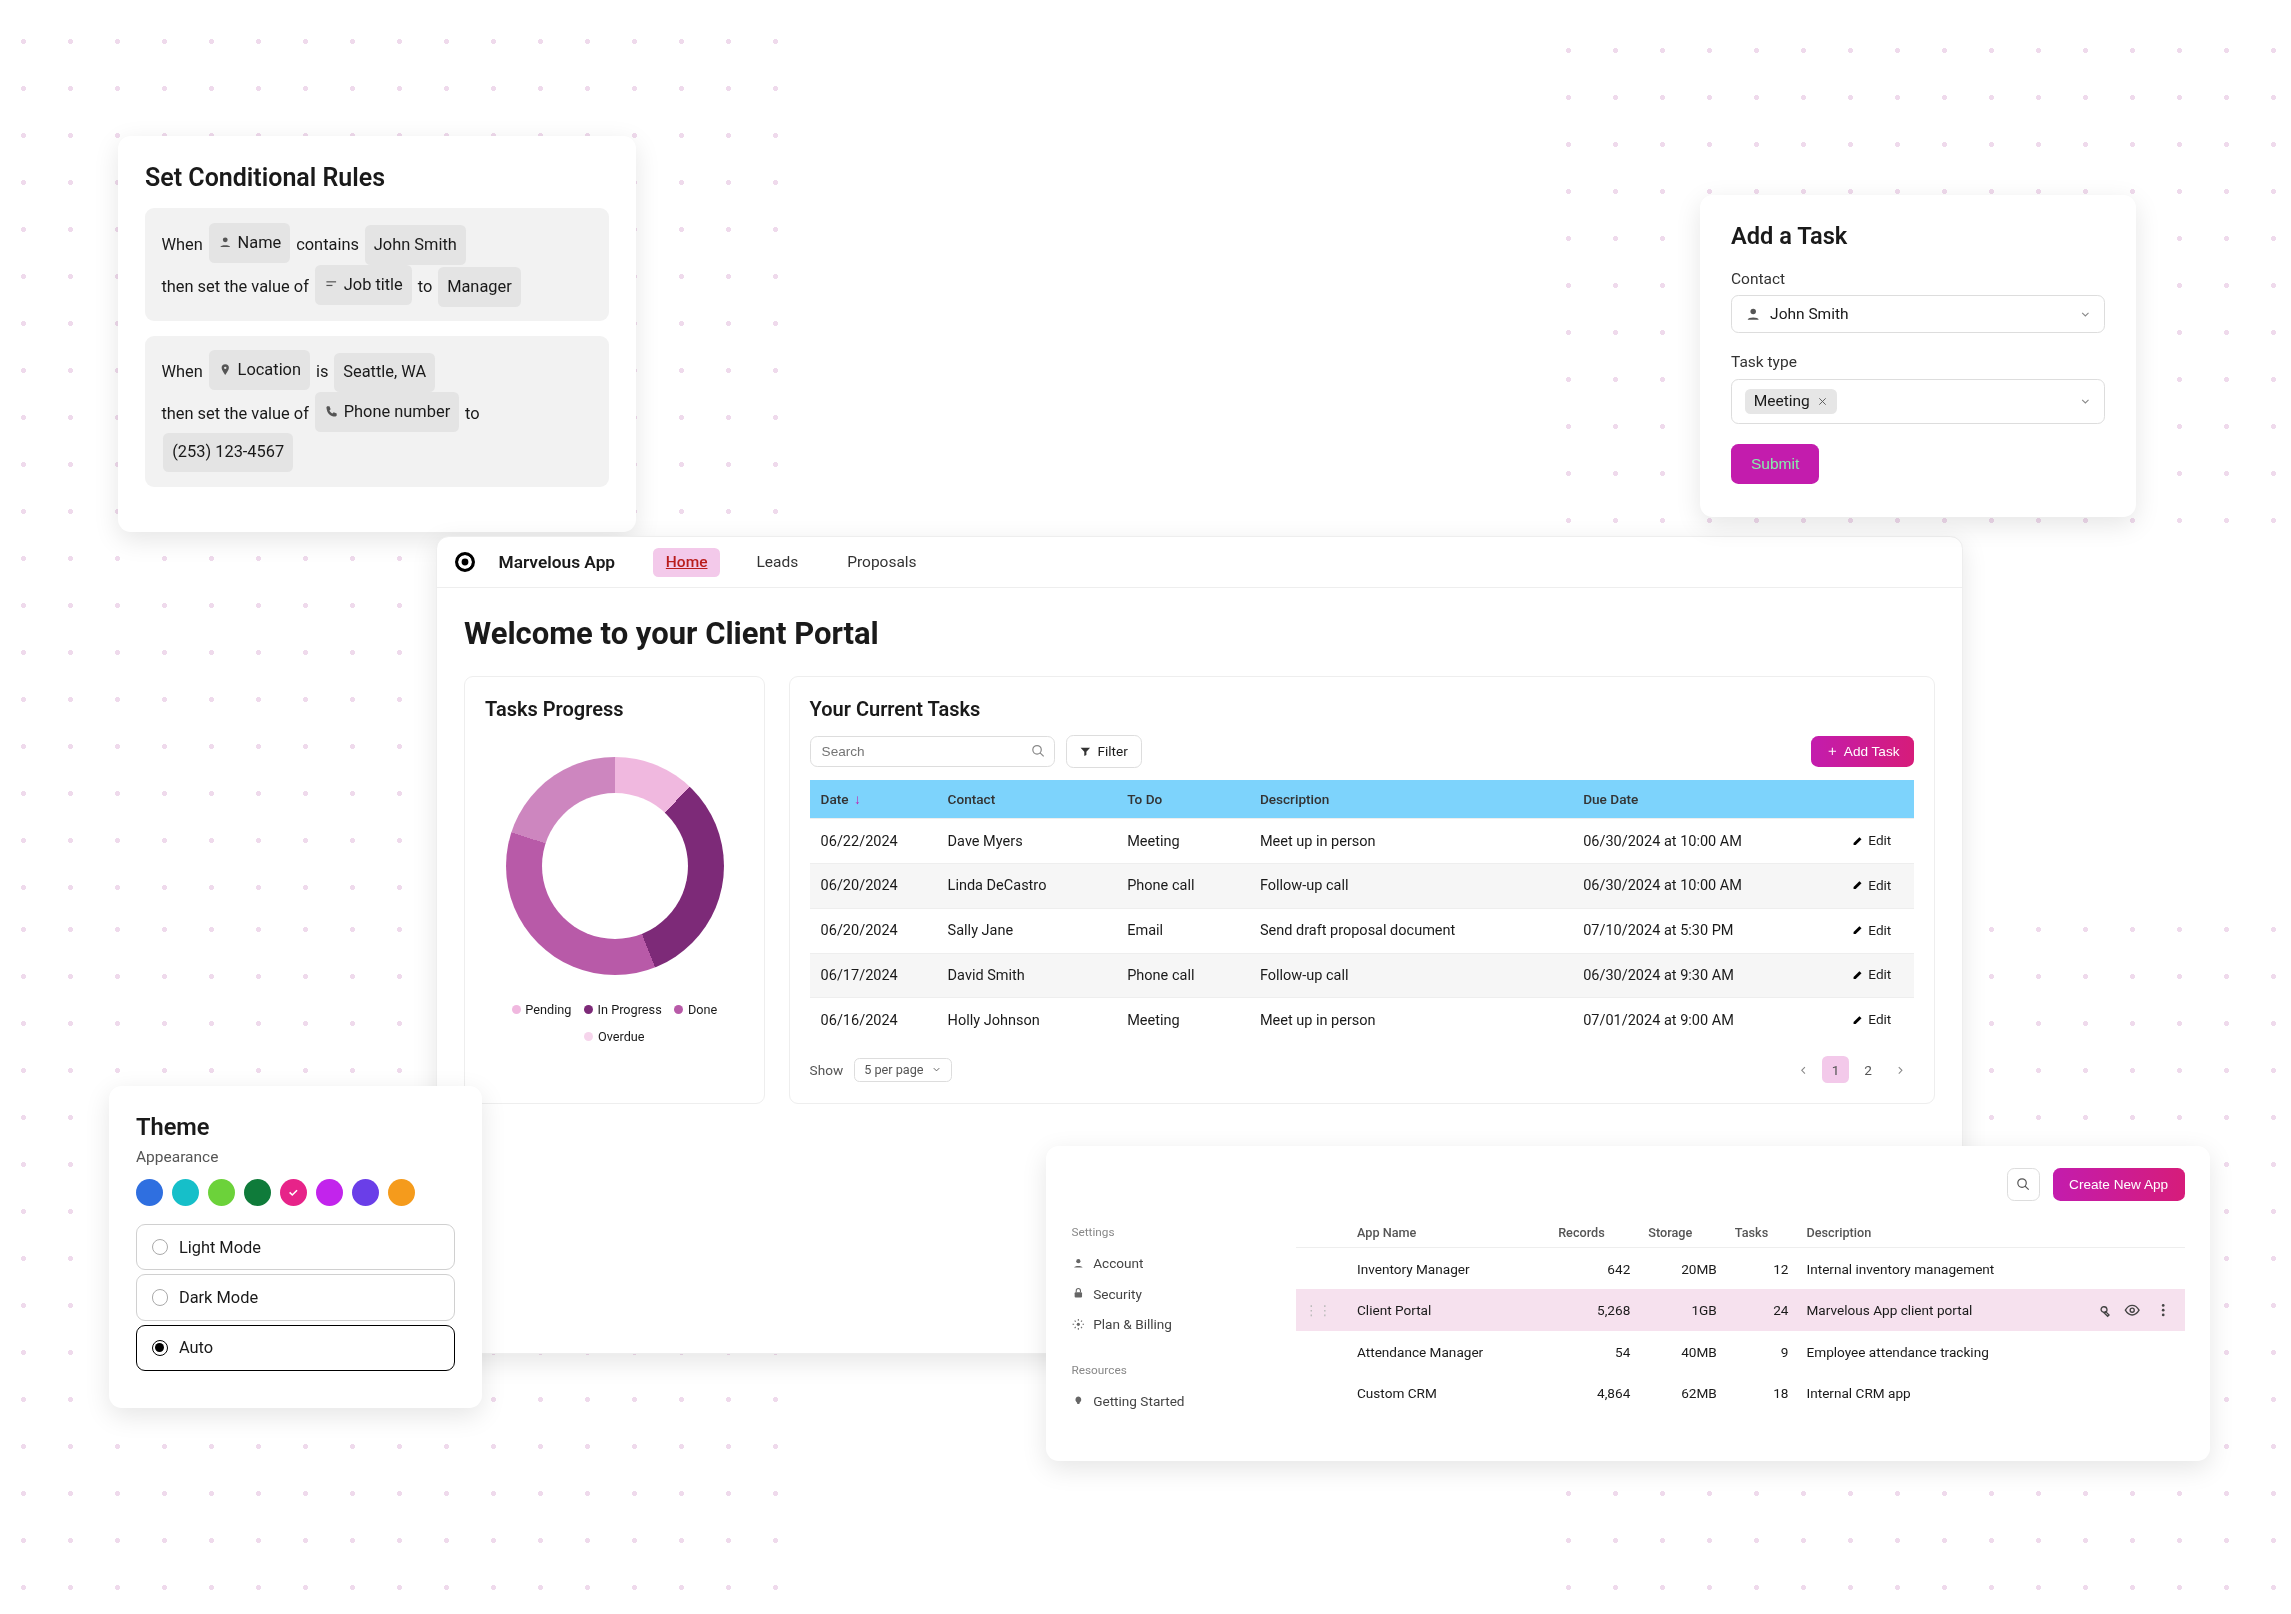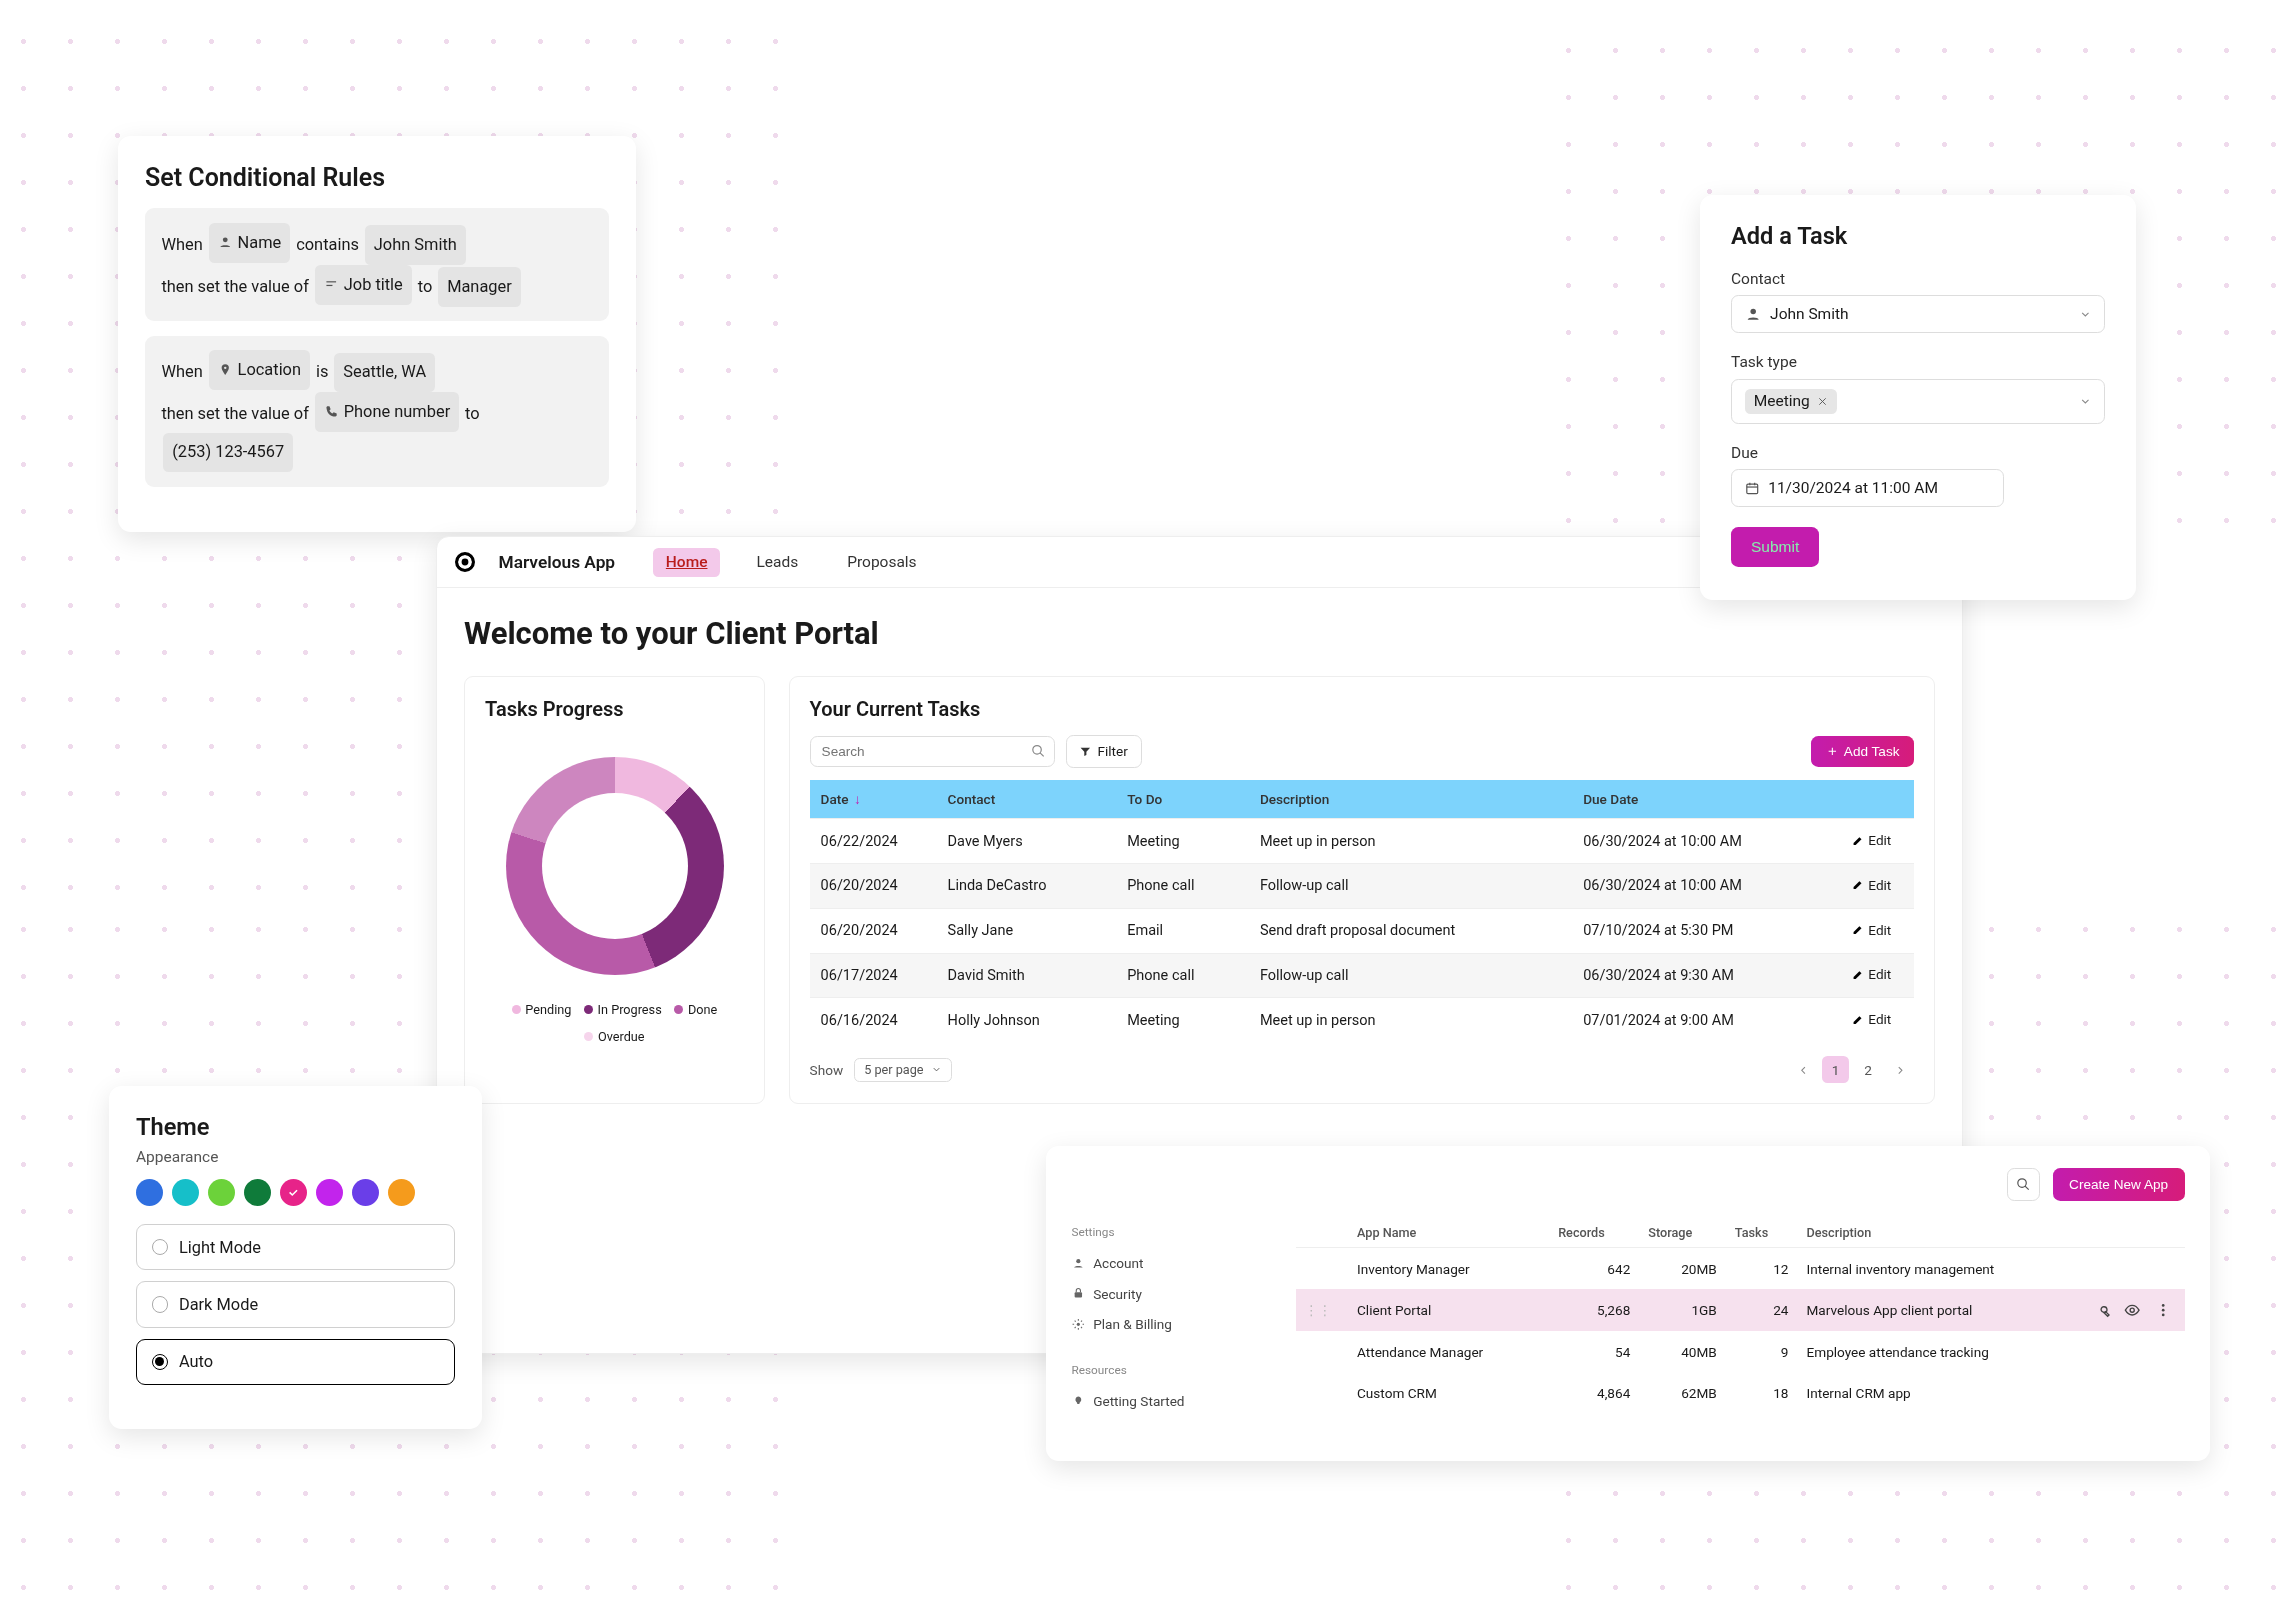--- a/index.html
+++ b/index.html
@@ -50,21 +50,21 @@
   
   .theme {
     top: 1086px; left: 109px; width: 373px; padding: 27px 27px 33px;
   }
   .theme h2 { font-size: 23.6px; font-weight: 600; margin-bottom: 7.3px; }
   .theme .sub { font-size: 15.5px; color: #555; margin-bottom: 12.7px; }
   .swatches { display: flex; gap: 9px; margin-bottom: 18px; }
   .swatch { width: 27px; height: 27px; border-radius: 50%; cursor: pointer; display:flex;align-items:center;justify-content:center;}
   .modebtn {
     display: flex; align-items: center; gap: 11px;
-    border: 0.9px solid #d0d0d0; border-radius: 9px; padding: 12.7px 14.5px; margin-bottom: 11px;
+    border: 0.9px solid #d0d0d0; border-radius: 9px; padding: 12.7px 14.5px; margin-bottom: 4px;
     font-size: 16.4px; cursor: pointer;
   }
   .modebtn.selected { border: 1.8px solid #000; }
   .radio { width: 16.4px; height: 16.4px; border-radius: 50%; border: 1.8px solid #aaa; display:inline-flex;align-items:center;justify-content:center;}
   .radio.on { border-color: #000; }
   .radio.on::after { content:""; width:9px;height:9px;border-radius:50%;background:#000;}
 
   
   .portal {
     top: 536px; left: 436px; width: 1527px; height: 818px;
@@ -444,32 +444,20 @@
           </svg>
       </span>
       <span class="carrow">
         <svg width="12.7" height="12.7" viewBox="0 0 24 24" fill="none" stroke="#888" stroke-width="2">
             <polyline points="6 9 12 15 18 9"></polyline>
           </svg>
       </span>
     </div>
   </div>
 
-  <div class="fld">
-    <label>Due</label>
-    <div class="selectlike" style="width:273px">
-      <svg width="14.5" height="14.5" viewBox="0 0 24 24" fill="none" stroke="#555" stroke-width="2">
-          <rect x="3" y="5" width="18" height="16" rx="2"></rect>
-          <line x1="3" y1="10" x2="21" y2="10"></line>
-          <line x1="8" y1="3" x2="8" y2="7"></line>
-          <line x1="16" y1="3" x2="16" y2="7"></line>
-        </svg>
-      <span>11/30/2024 at 11:00 AM</span>
-    </div>
-  </div>
 
   <button class="submit">Submit</button>
 </div>
 
 <div class="card theme">
   <h2>Theme</h2>
   <div class="sub">Appearance</div>
   <div class="swatches" id="swatches">
       <div class="swatch" style="background: rgb(47, 111, 224);"></div>
       <div class="swatch" style="background: rgb(22, 191, 201);"></div>

